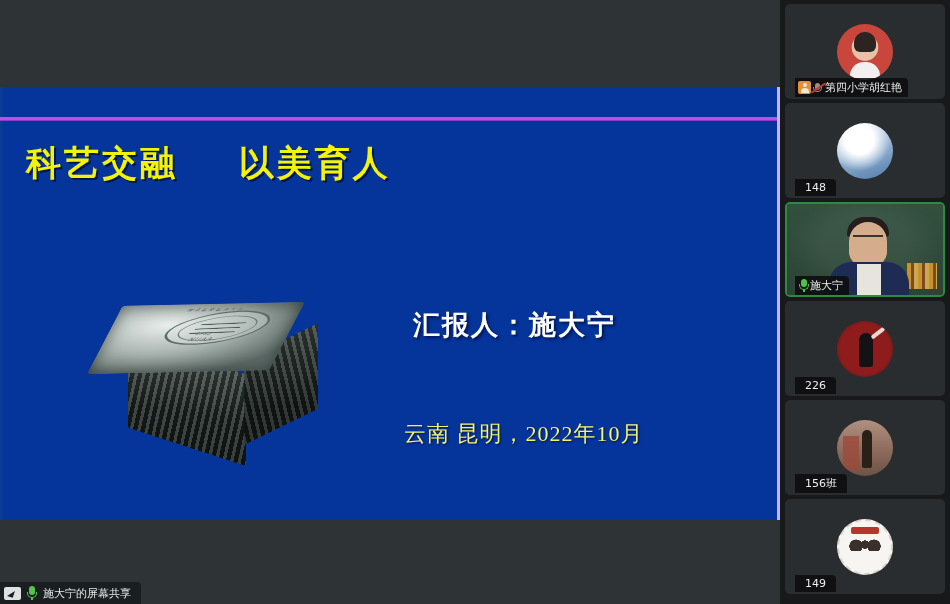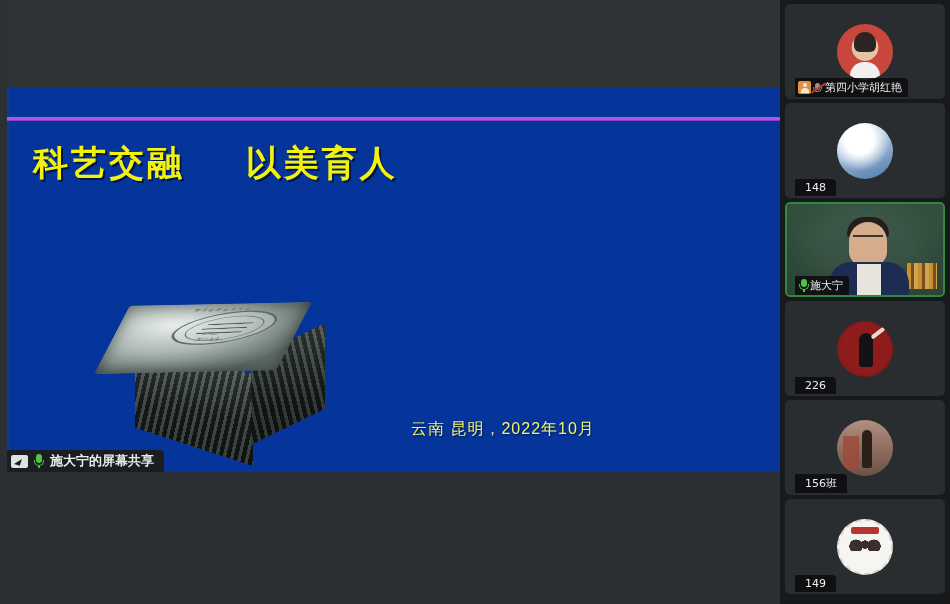--- a/index.html
+++ b/index.html
@@ -11,22 +11,22 @@
   }
   #app {
     position: relative;
     width: 950px; height: 604px;
     background: #2b3034;
   }
 
   
   #share-area {
     position: absolute;
-    left: 7px; top: 0;
-    width: 780px; height: 472px;
+    left: 0; top: 0;
+    width: 780px; height: 604px;
     background: #c4b5fd;
     overflow: hidden;
   }
   #share-letterbox-top {
     position: absolute; left: 0; top: 0;
     width: 780px; height: 87px;
     background: #2e3336;
   }
   #share-letterbox-bottom {
     position: absolute; left: 0; top: 520px;
@@ -85,22 +85,22 @@
     font-weight: 700;
     font-size: 27px;
     letter-spacing: 2px;
     white-space: pre;
     text-shadow: 2px 2px 3px rgba(0,0,30,.6);
   }
   .slide-place {
     position: absolute;
     left: 404px; top: 332px;
     color: #f4f470;
-    font-family: Liberation Sans, sans-serif;
-    font-size: 16px;
+    font-family: Liberation Serif, serif;
+    font-size: 22px;
     letter-spacing: 1px;
     white-space: pre;
     text-shadow: 1px 1px 2px rgba(0,0,30,.6);
     text-align: right;
   }
 
   
   #stone {
     position: absolute;
     left: 98px; top: 190px;
@@ -186,23 +186,22 @@
     height: 22px;
     display: flex; align-items: center;
     gap: 6px;
     padding: 0 10px 0 4px;
     background: #1b1e20;
     border-top-right-radius: 4px;
   }
   #share-banner .label {
     color: #e7e9ea;
     font-family: "DejaVu Sans", sans-serif;
-    font-size: 13px;
+    font-size: 11px;
     white-space: nowrap;
-    font-weight: bold;
   }
   .icon-screenshare {
     width: 17px; height: 13px;
     background: #dfe2e3;
     border-radius: 2px;
     position: relative;
     flex: 0 0 auto;
   }
   .icon-screenshare::after {
     content: "";
@@ -463,20 +462,21 @@
                 <i></i>
                 <i></i>
             </div>
           </div>
           <div class="seal-text" id="seal-cn">南京航空航天大学</div>
           <div class="seal-text" id="seal-year">1952</div>
           <div class="seal-text" id="seal-abbr">NUAA</div>
         </div>
       </div>
 
+      <div class="slide-presenter">汇报人：施大宁</div>
 
       <div class="slide-place">云南 昆明，2022年10月</div>
     </div>
 
     <div id="share-banner">
       <div class="icon-screenshare"></div>
       <div class="icon-mic">
         <span class="cap"></span>
           <span class="arc"></span>
           <span class="stem"></span>

